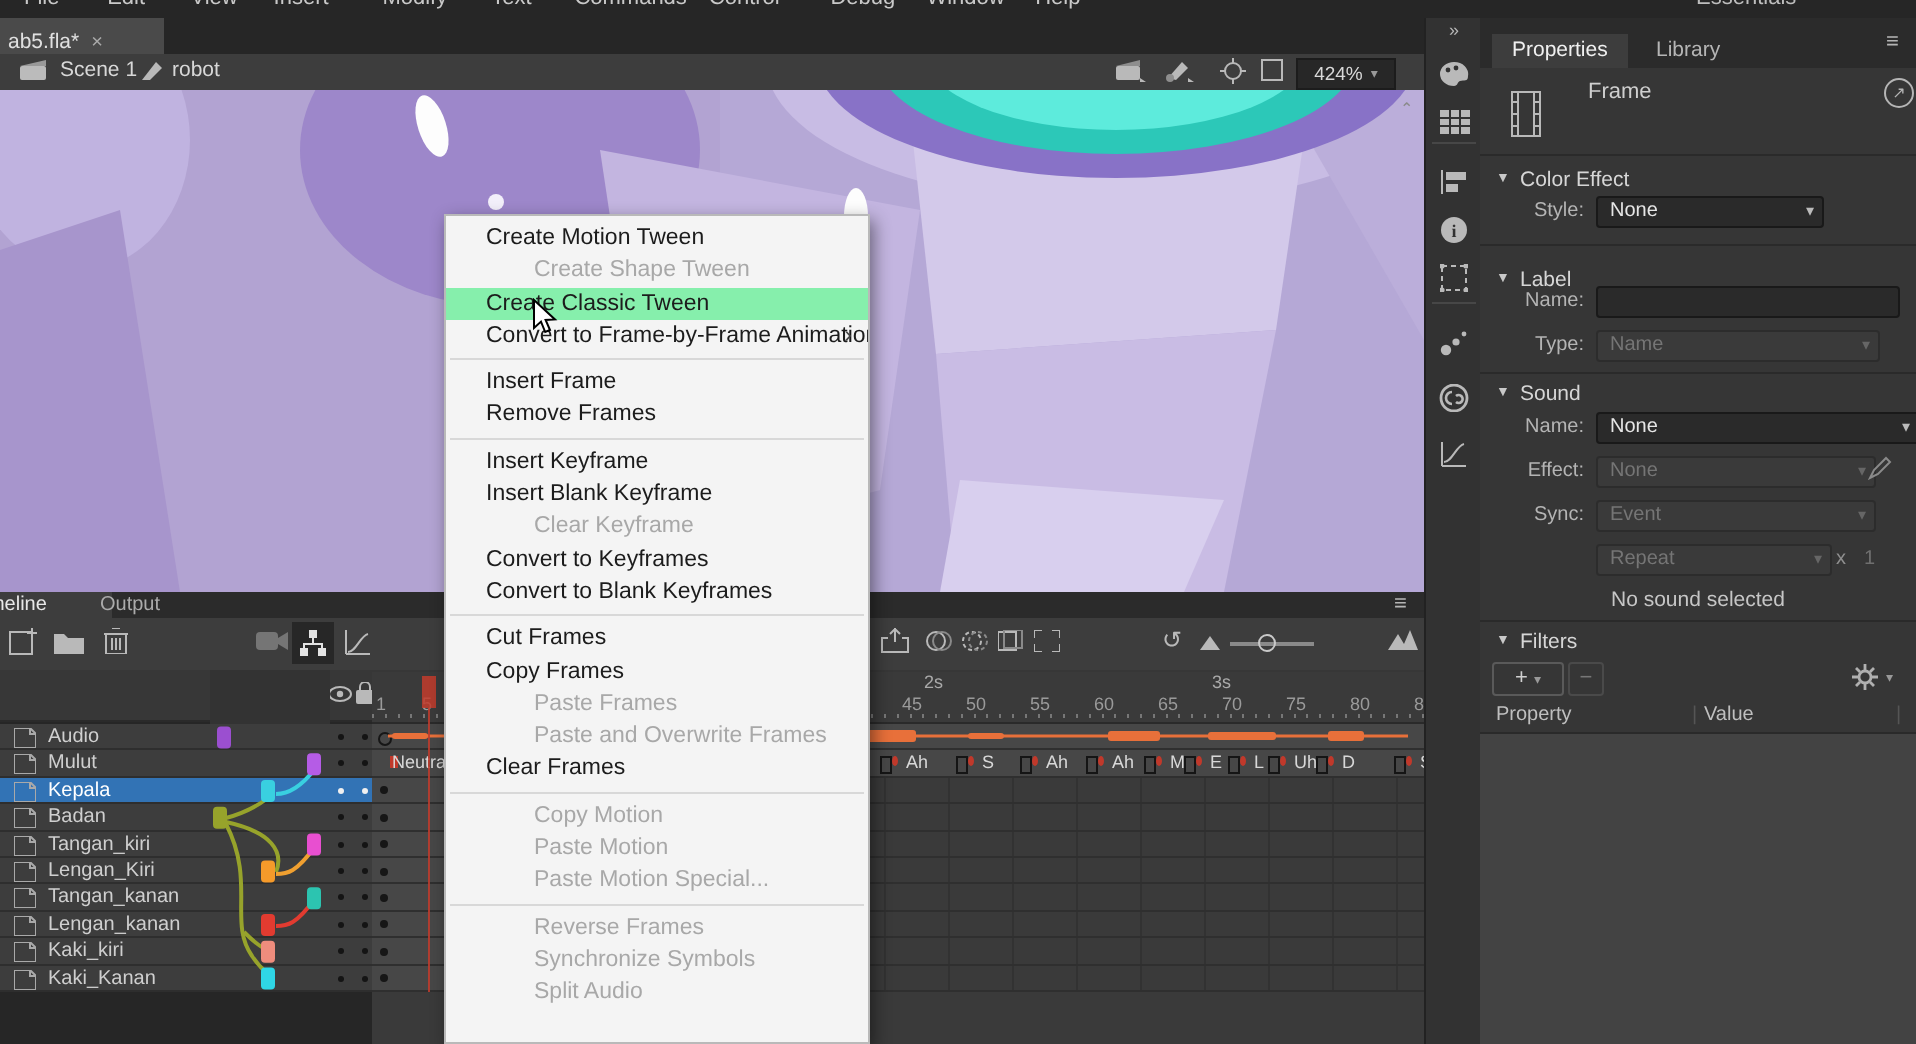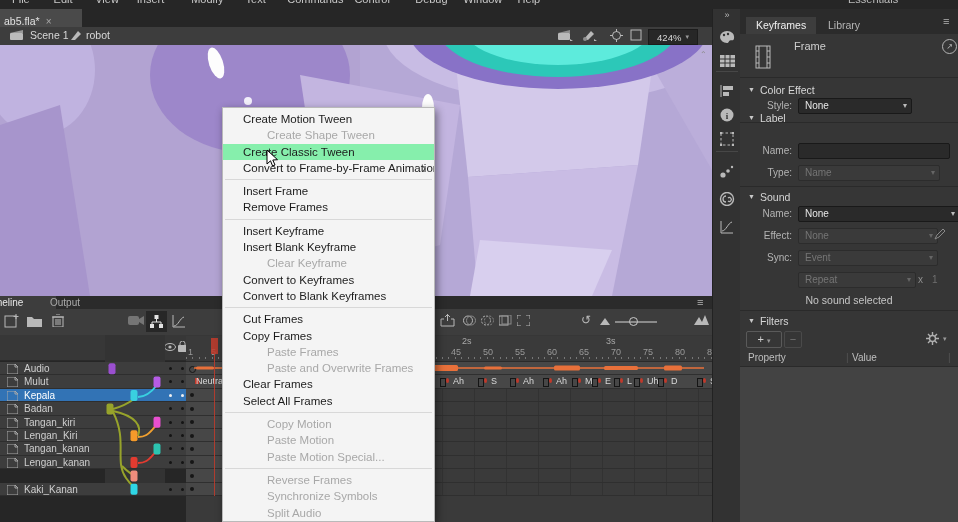--- a/index.html
+++ b/index.html
@@ -368,20 +368,31 @@
         <span style="position:absolute;left:7px;top:2px">
           <svg width="11" height="10">
             <path d="M0 0 H8 L11 3 V10 H0 Z" fill="none" stroke="#a9a9a9"></path>
             <path d="M8 0 V3 H11" fill="none" stroke="#a9a9a9"></path>
           </svg>
         </span>
         <span class="lname">Lengan_kanan</span>
         <span class="ldot" style="left:169px"></span>
         <span class="ldot" style="left:181px"></span>
       </div>
+      <div class="lrow" style="top:107.2px">
+        <span style="position:absolute;left:7px;top:2px">
+          <svg width="11" height="10">
+            <path d="M0 0 H8 L11 3 V10 H0 Z" fill="none" stroke="#a9a9a9"></path>
+            <path d="M8 0 V3 H11" fill="none" stroke="#a9a9a9"></path>
+          </svg>
+        </span>
+        <span class="lname">Kaki_kiri</span>
+        <span class="ldot" style="left:169px"></span>
+        <span class="ldot" style="left:181px"></span>
+      </div>
       <div class="lrow" style="top:120.60000000000001px">
         <span style="position:absolute;left:7px;top:2px">
           <svg width="11" height="10">
             <path d="M0 0 H8 L11 3 V10 H0 Z" fill="none" stroke="#a9a9a9"></path>
             <path d="M8 0 V3 H11" fill="none" stroke="#a9a9a9"></path>
           </svg>
         </span>
         <span class="lname">Kaki_Kanan</span>
         <span class="ldot" style="left:169px"></span>
         <span class="ldot" style="left:181px"></span>
@@ -554,21 +565,20 @@
       <div class="mi"><span>Insert Blank Keyframe</span></div>
       <div class="mi dis"><span>Clear Keyframe</span></div>
       <div class="mi"><span>Convert to Keyframes</span></div>
       <div class="mi"><span>Convert to Blank Keyframes</span></div>
       <div class="msep"></div>
       <div class="mi"><span>Cut Frames</span></div>
       <div class="mi"><span>Copy Frames</span></div>
       <div class="mi dis"><span>Paste Frames</span></div>
       <div class="mi dis"><span>Paste and Overwrite Frames</span></div>
       <div class="mi"><span>Clear Frames</span></div>
-      <div class="mi"><span>Select All Frames</span></div>
       <div class="msep"></div>
       <div class="mi dis"><span>Copy Motion</span></div>
       <div class="mi dis"><span>Paste Motion</span></div>
       <div class="mi dis"><span>Paste Motion Special...</span></div>
       <div class="msep"></div>
       <div class="mi dis"><span>Reverse Frames</span></div>
       <div class="mi dis"><span>Synchronize Symbols</span></div>
       <div class="mi dis"><span>Split Audio</span></div>
     </div>
   <span class="a cursor">
@@ -632,21 +642,21 @@
     <span class="dicon" style="top:208px">
       <svg width="14" height="14">
           <path d="M1 13 V1 M1 13 H13" stroke="#b9b9b9"></path>
           <path d="M2 11 C6 11 8 3 12 2" stroke="#b9b9b9" fill="none"></path>
         </svg>
     </span>
   </div>
 
   <div class="a props">
     <div class="ptabbar">
-      <div class="ptab act" style="left:6px">Keyframes</div>
+      <div class="ptab act" style="left:6px">Properties</div>
       <div class="ptab" style="left:78px">Library</div>
       <span class="a" style="left:203px;top:6px;color:#b5b5b5;font-size:11px">≡</span>
     </div>
 
     <span class="a" style="left:14px;top:36px">
       <svg width="18" height="24">
           <rect x="2" y="1" width="14" height="22" fill="none" stroke="#b9b9b9"></rect>
           <path d="M5 1 V23 M13 1 V23" stroke="#b9b9b9"></path>
           <path d="M2 6 H5 M2 12 H5 M2 18 H5 M13 6 H16 M13 12 H16 M13 18 H16" stroke="#b9b9b9"></path>
         </svg>
@@ -661,21 +671,21 @@
       <span class="t">Color Effect</span>
     </div>
     <span class="flabel" style="left:0px;top:91px">Style:</span>
     <div class="dd" style="left:58px;top:89px;width:100px">
       <span>None</span>
       <span class="chev">▾</span>
     </div>
 
     <div class="hr" style="top:113px"></div>
 
-    <div class="sechead" style="top:102px">
+    <div class="sechead" style="top:124px">
       <span class="tri">▼</span>
       <span class="t">Label</span>
     </div>
     <span class="flabel" style="left:0px;top:136px">Name:</span>
     <div class="dd" style="left:58px;top:134px;width:138px">
       <span></span>
     </div>
     <span class="flabel" style="left:0px;top:158px">Type:</span>
     <div class="dd dis" style="left:58px;top:156px;width:128px">
       <span>Name</span>

